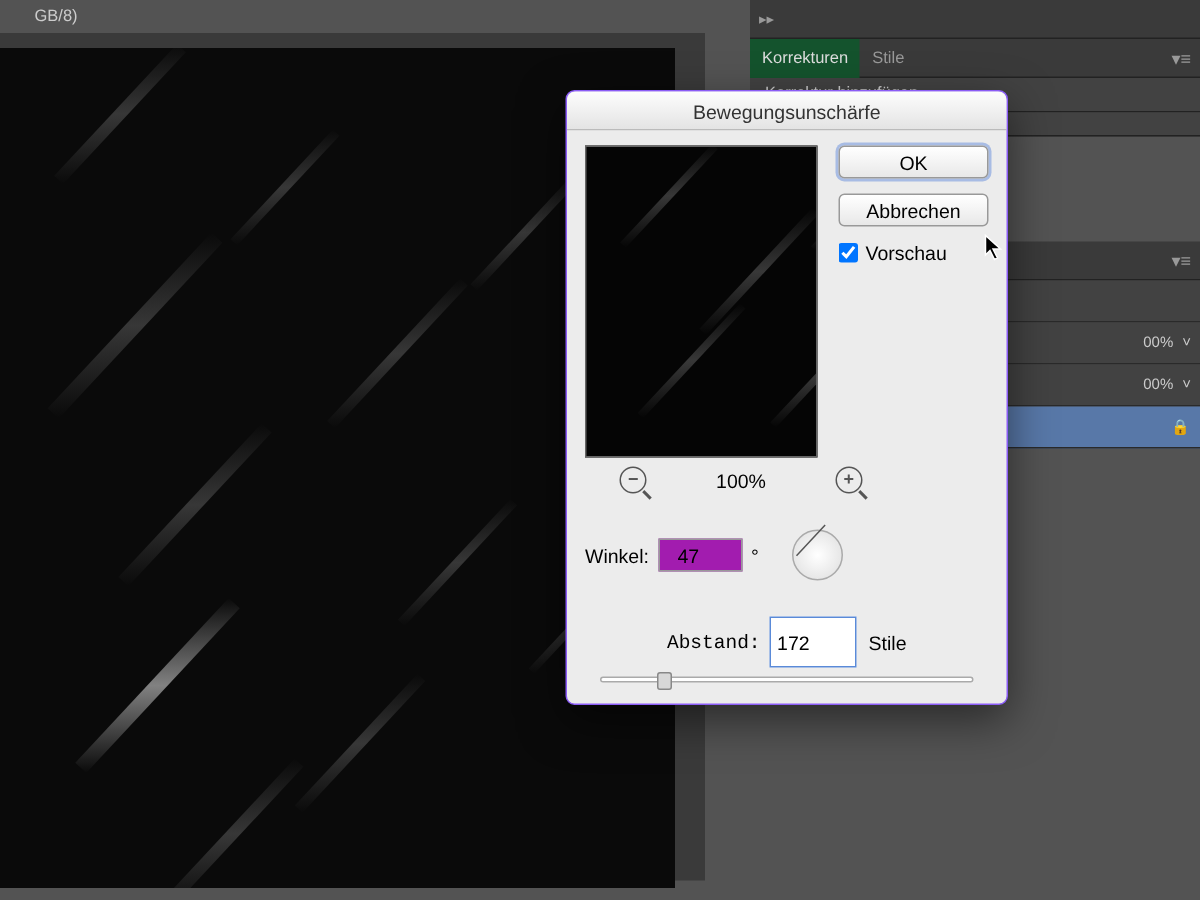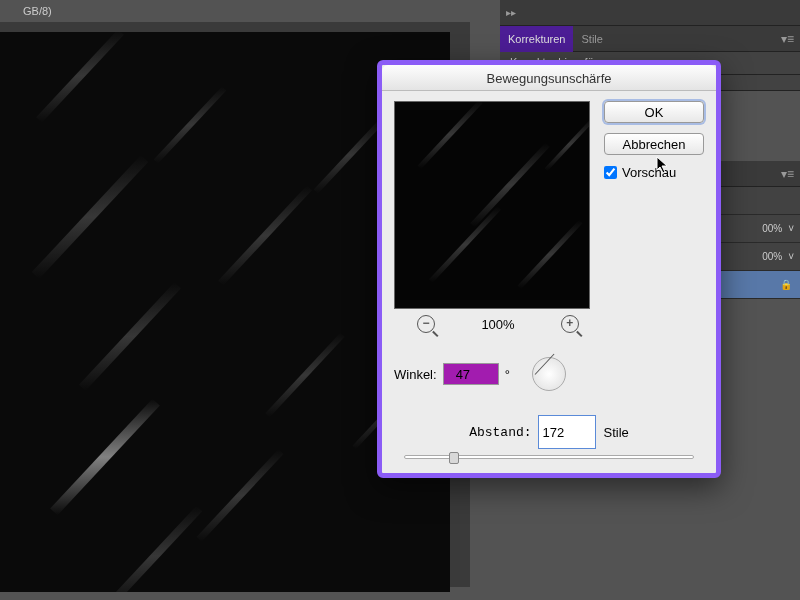--- a/index.html
+++ b/index.html
@@ -10,33 +10,33 @@
     
     
     .canvas-area { position: absolute; top: 22px; left: 0; width: 470px; height: 565px; background: #3a3a3a; display: flex; align-items: center; justify-content: flex-start; }
     .canvas { width: 450px; height: 560px; background: #0a0a0a; margin-top: 14px; position: relative; overflow: hidden; }
     .streak { position: absolute; background: linear-gradient(47deg, transparent, rgba(100,100,100,0.5), transparent); transform: rotate(-47deg); }
     
     
     .right-panels { position: absolute; top: 0; right: 0; width: 300px; }
     .panel-header { background: #3a3a3a; display: flex; align-items: center; height: 26px; border-bottom: 1px solid #222; }
     .panel-header .ptab { color: #999; font-size: 11px; padding: 0 8px; height: 26px; line-height: 26px; cursor: pointer; }
-    .panel-header .ptab.active { background: #4c1d95; color: #ddd; }
+    .panel-header .ptab.active { background: #14532d; color: #ddd; }
     .panel-header .flyout { margin-left: auto; color: #999; padding: 0 6px; font-size: 12px; cursor: pointer; }
     .panel-header .expand { color: #999; padding: 0 6px; font-size: 10px; cursor: pointer; }
     .sub-label { background: #424242; color: #ccc; font-size: 11px; padding: 4px 10px 6px; border-bottom: 1px solid #222; }
     .icons-row { background: #424242; height: 16px; border-bottom: 1px solid #222; }
     .second-panel { margin-top: 70px; }
     .layer-row { background: #424242; height: 28px; display: flex; align-items: center; justify-content: flex-end; padding: 0 6px; border-bottom: 1px solid #2a2a2a; color: #ccc; font-size: 10px; }
     .layer-row.sel { background: #5878a8; }
     .layer-row .pct { margin-right: 6px; }
     .layer-row .lock { width: 14px; text-align: center; }
     
     
-    .dialog { position: absolute; top: 60px; left: 377px; width: 344px; background: #ececec; border: 5px solid #8b5cf6; border-radius: 6px; box-shadow: 0 10px 30px rgba(0,0,0,0.5); }
+    .dialog { position: absolute; top: 60px; left: 377px; width: 295px; background: #ececec; border: 1px solid #8b5cf6; border-radius: 6px; box-shadow: 0 10px 30px rgba(0,0,0,0.5); }
     .dialog-title { text-align: center; font-size: 13px; color: #333; padding: 6px 0 4px; border-top-left-radius: 6px; border-top-right-radius: 6px; background: linear-gradient(#fdfdfd,#e4e4e4); border-bottom: 1px solid #bbb; }
     .dialog-body { padding: 10px 12px 14px; position: relative; }
     .preview-zoom-row { display: flex; align-items: flex-start; }
     .preview-box { width: 208px; height: 208px; background: #050505; border: 1px solid #666; position: relative; overflow: hidden; }
     .pstreak { position: absolute; background: linear-gradient(47deg, transparent, rgba(90,90,90,0.6), transparent); transform: rotate(-47deg); }
     .right-col { margin-left: 14px; }
     .dbtn { display: block; width: 100px; height: 22px; margin-bottom: 10px; background: linear-gradient(#fff,#e8e8e8); border: 1px solid #999; border-radius: 4px; font-size: 13px; cursor: pointer; }
     .dbtn.primary { box-shadow: 0 0 0 2px rgba(100,140,220,0.5); }
     .chk-row { display: flex; align-items: center; font-size: 13px; margin-top: 4px; }
     .chk-row input { margin-right: 5px; }

